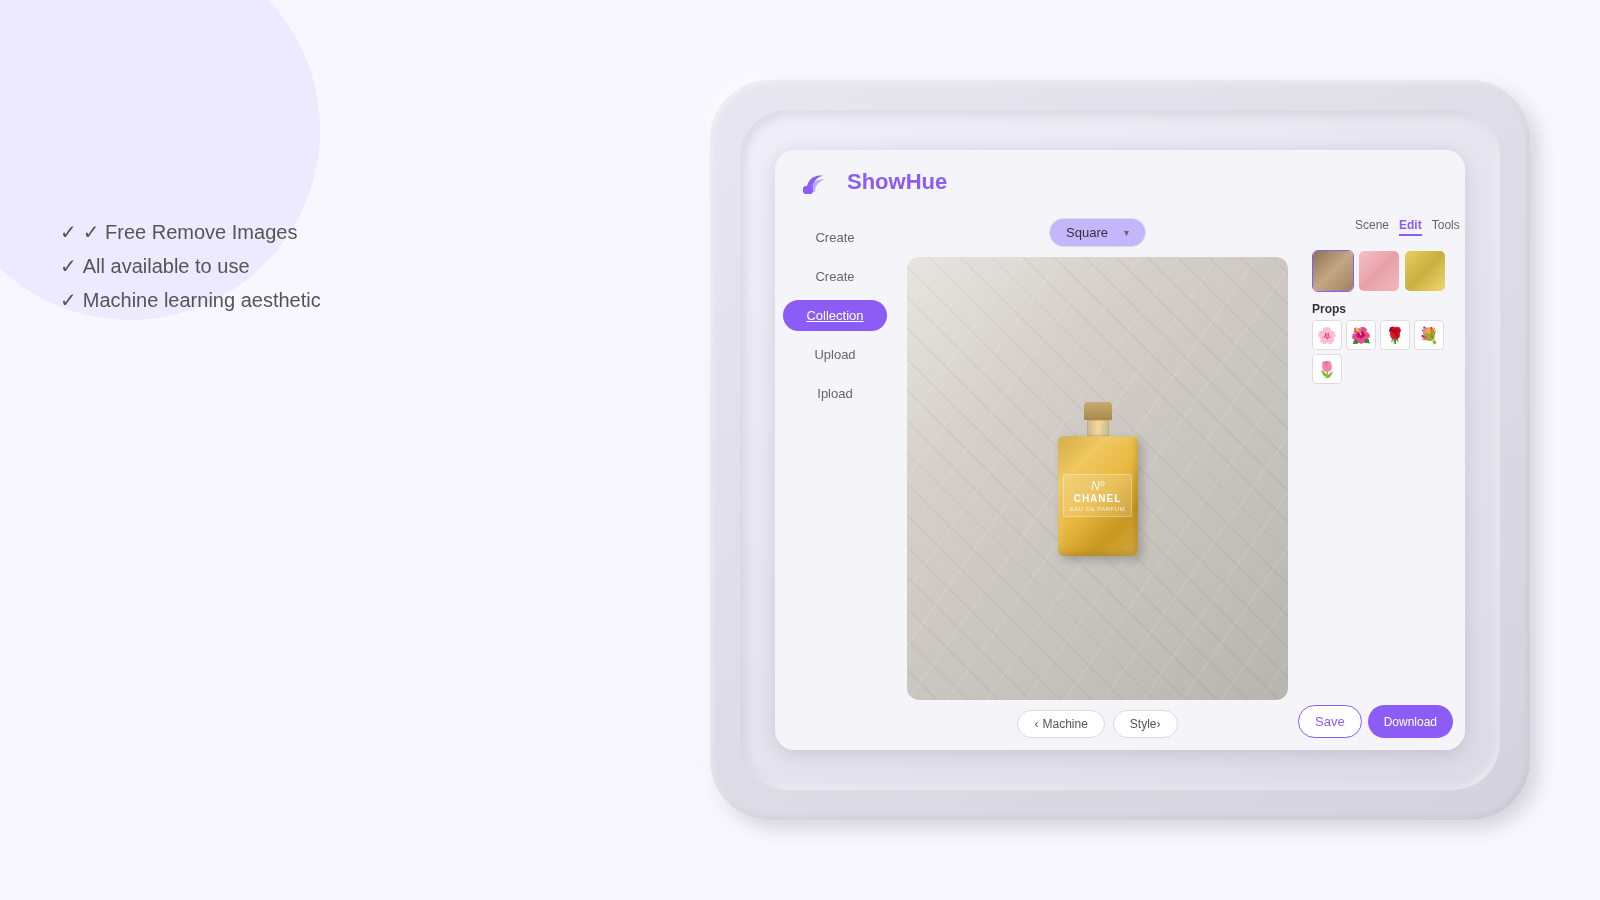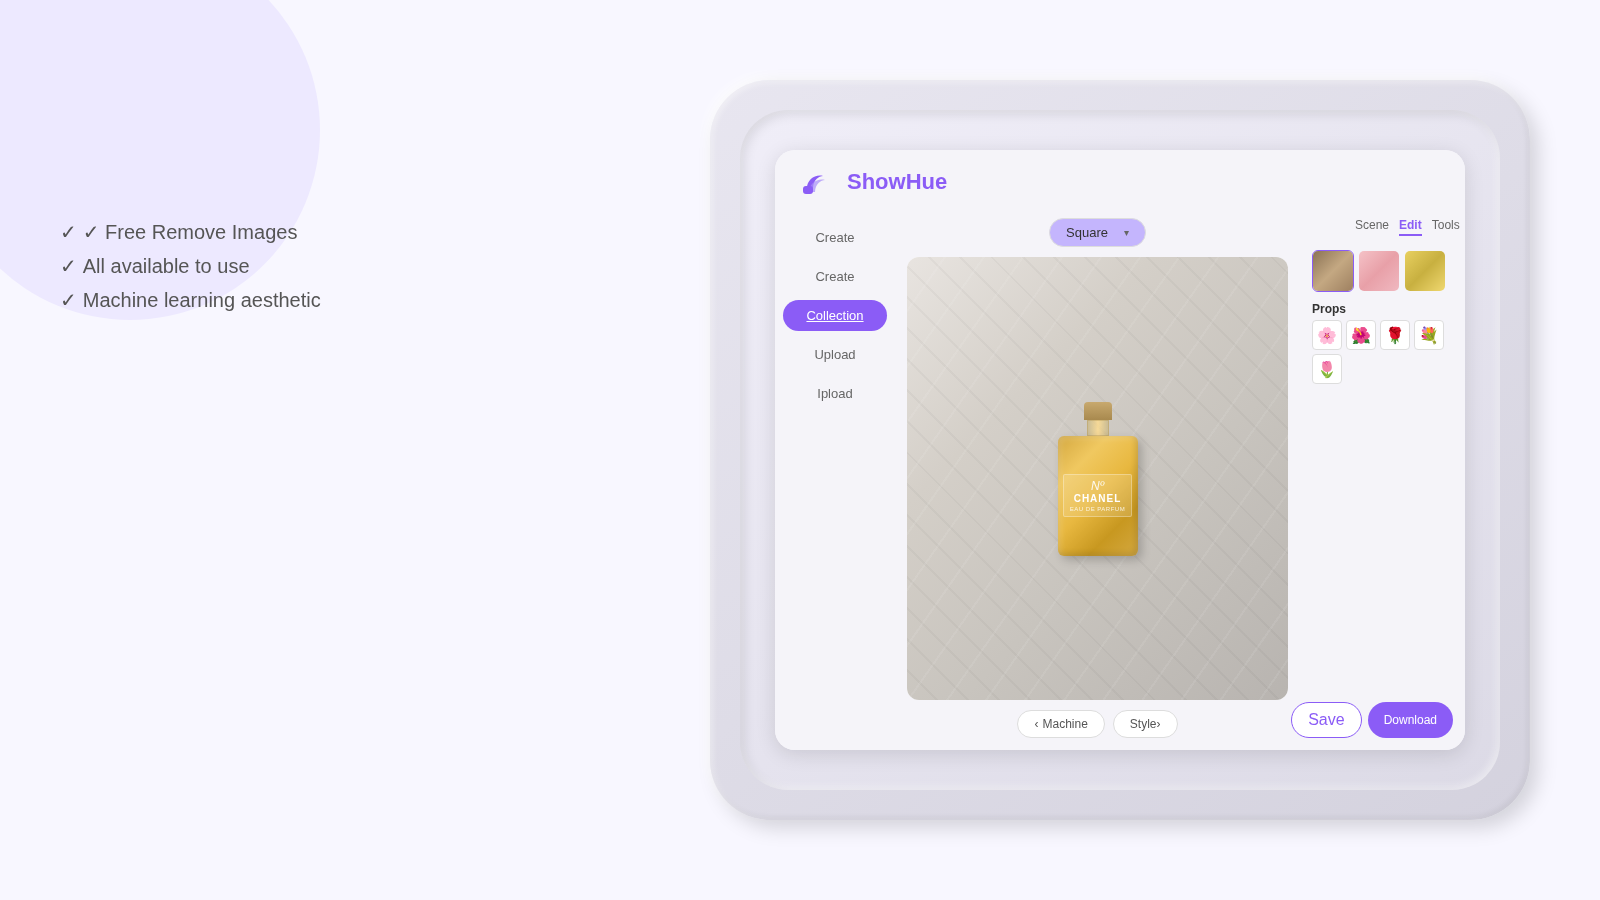--- a/index.html
+++ b/index.html
@@ -412,21 +412,21 @@
       display: flex;
       gap: 6px;
       justify-content: flex-end;
     }
     .btn-save {
       background: white;
       border: 1.5px solid #8b5cf6;
       color: #8b5cf6;
       border-radius: 20px;
       padding: 8px 16px;
-      font-size: 16px;
+      font-size: 13px;
       cursor: pointer;
       font-weight: 500;
     }
     .btn-download {
       background: #8b5cf6;
       border: none;
       color: white;
       border-radius: 20px;
       padding: 6px 16px;
       font-size: 12px;

